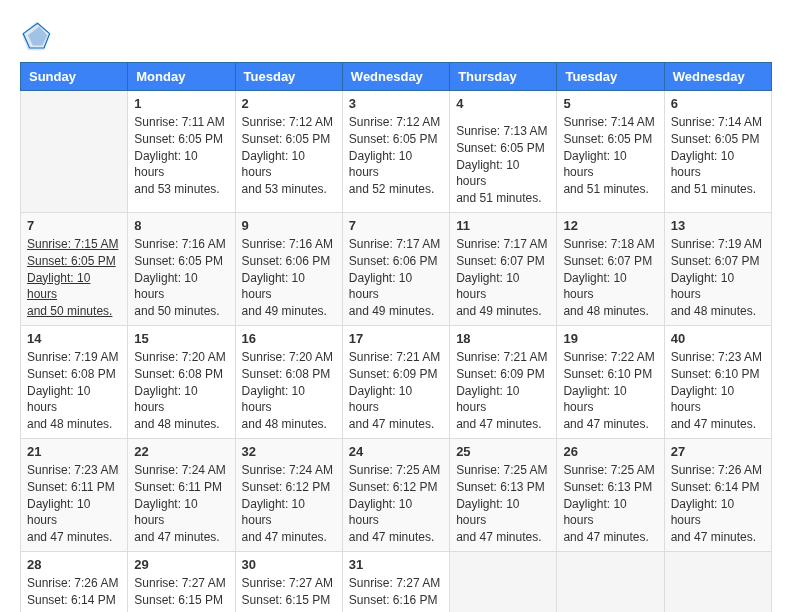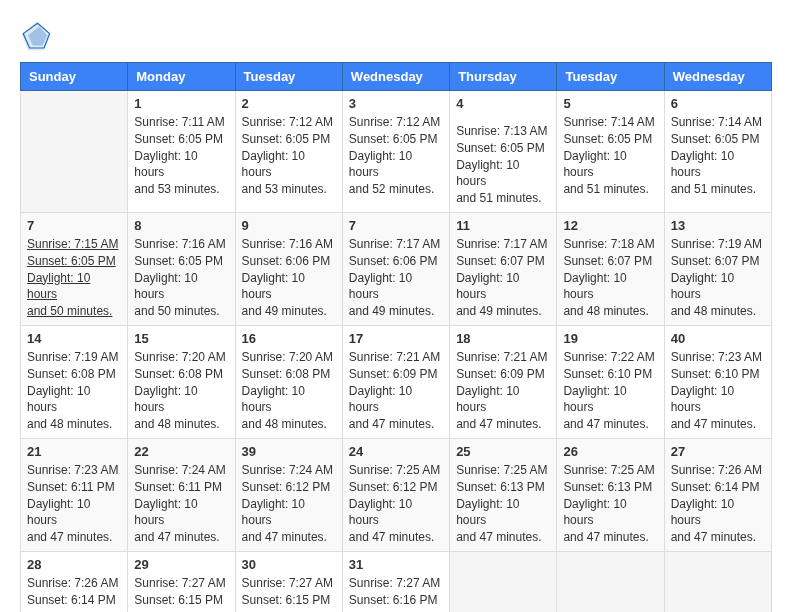--- a/index.html
+++ b/index.html
@@ -276,21 +276,21 @@
 and 47 minutes.</div>
         </td>
         <td>
           <span class="day-num">22</span>
           <div class="day-info" style="white-space: pre-line;">Sunrise: 7:24 AM
 Sunset: 6:11 PM
 Daylight: 10 hours
 and 47 minutes.</div>
         </td>
         <td>
-          <span class="day-num">39</span>
+          <span class="day-num">32</span>
           <div class="day-info" style="white-space: pre-line;">Sunrise: 7:24 AM
 Sunset: 6:12 PM
 Daylight: 10 hours
 and 47 minutes.</div>
         </td>
         <td>
           <span class="day-num">24</span>
           <div class="day-info" style="white-space: pre-line;">Sunrise: 7:25 AM
 Sunset: 6:12 PM
 Daylight: 10 hours

